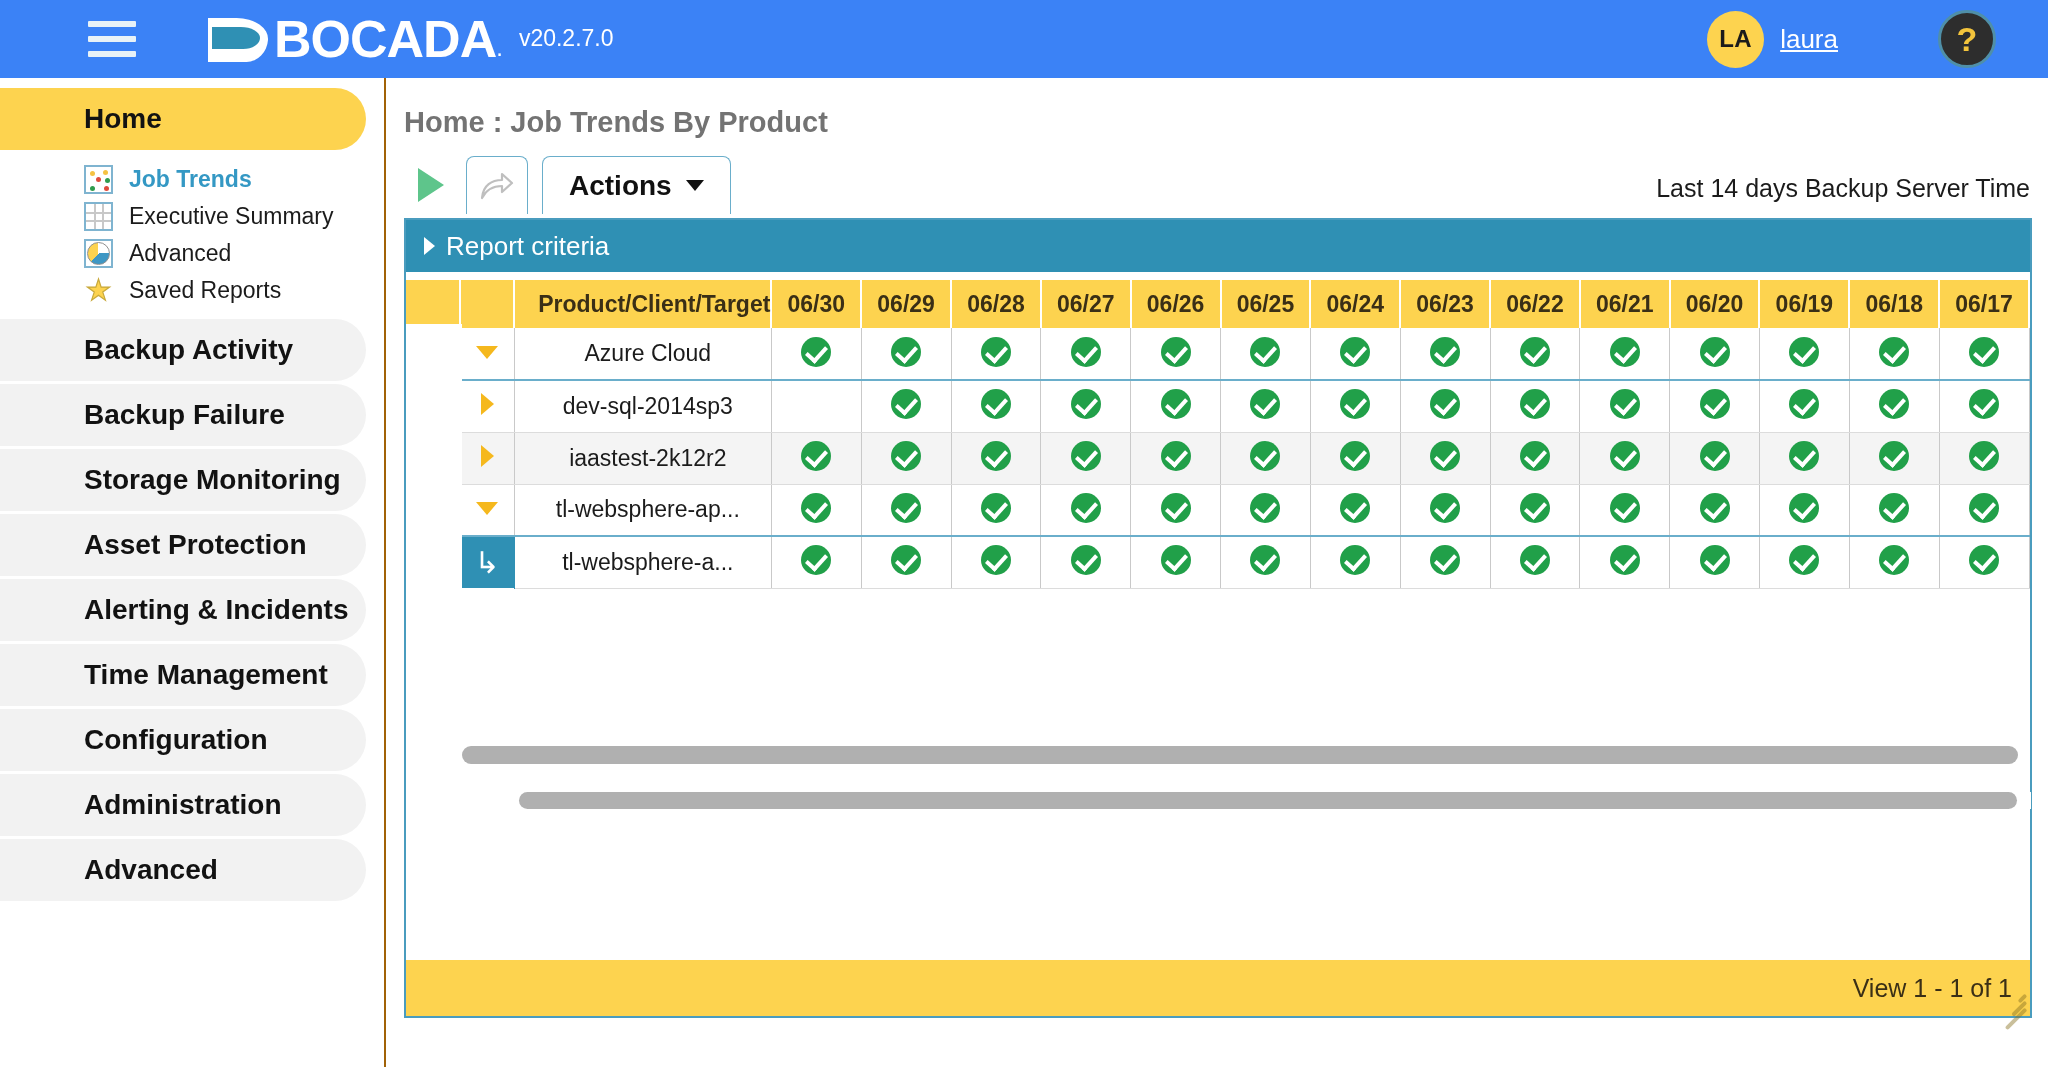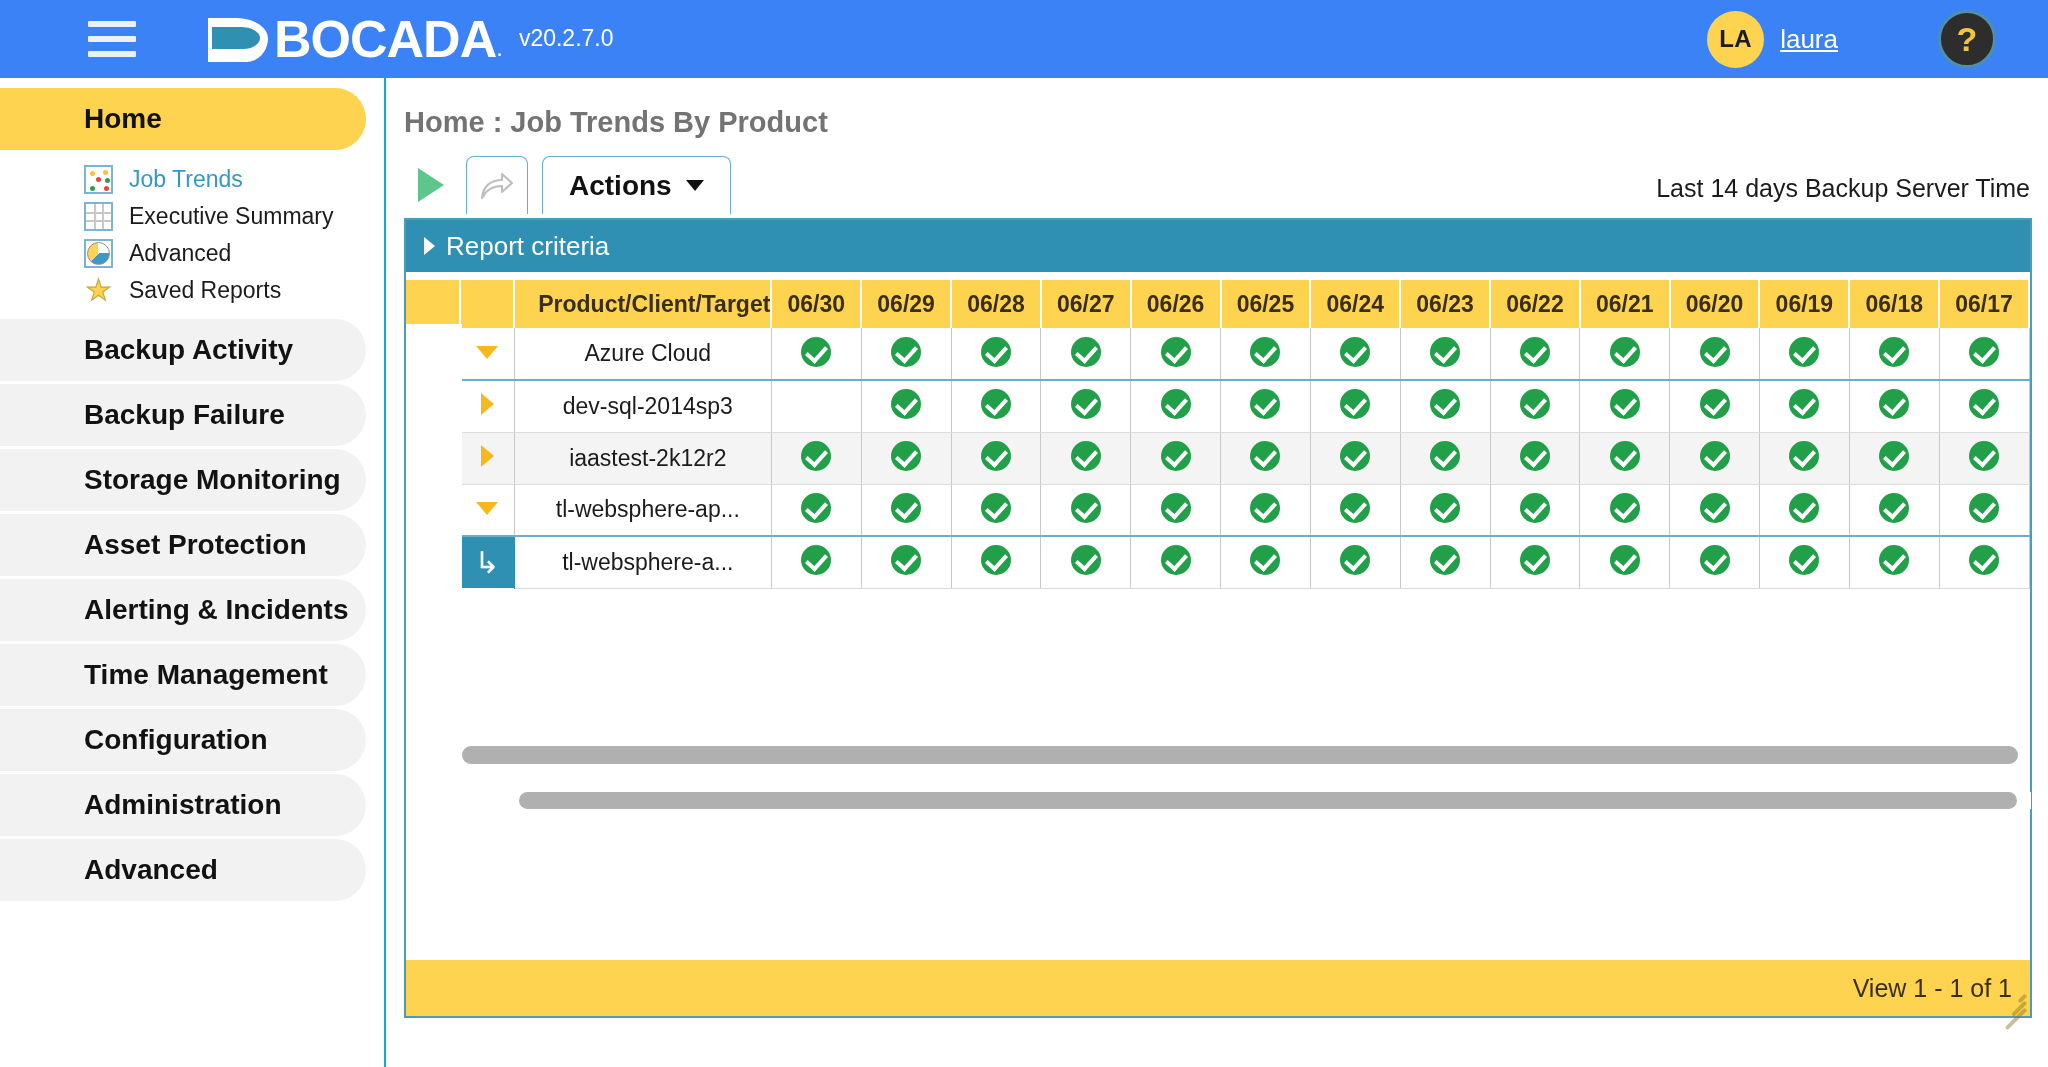--- a/index.html
+++ b/index.html
@@ -67,37 +67,37 @@
     margin-left: 100px; width: 58px; height: 58px; border-radius: 50%;
     background: #2d2d2d; border: 3px solid #4f8fa8;
     display: flex; align-items: center; justify-content: center;
     color: #f3c43c; font-size: 34px; font-weight: bold; cursor: pointer;
   }
 
   
   .sidebar {
     position: absolute; left: 0; top: 78px; width: 386px; height: 989px;
     background: #ffffff;
-    border-right: 2px solid #0ea5e9;
+    border-right: 2px solid #a16207;
     padding-top: 10px;
   }
   .nav-group { width: 366px; height: 62px; border-radius: 0 31px 31px 0;
     display: flex; align-items: center; padding-left: 84px;
     font-size: 28px; font-weight: bold; color: #121212; cursor: pointer;
     margin-bottom: 3px;
   }
   .nav-group.active { background: #fdd34f; }
   .nav-group.plain { background: #f2f2f2; }
 
   .subnav { padding: 8px 0 10px 0; }
   .subnav-item {
     display: flex; align-items: center; height: 37px;
     padding-left: 84px; font-size: 23px; color: #1b1b1b; cursor: pointer;
   }
-  .subnav-item.highlight { color: #3498c4; }
+  .subnav-item.highlight { color: #3498c4; font-weight: bold; }
   .subnav-label { margin-left: 16px; }
 
   .ic { width: 29px; height: 29px; flex: 0 0 29px; position: relative; }
   .ic-scatter { border: 2px solid #7fb4d0; background: #fff; }
   .ic-scatter i { position: absolute; width: 5px; height: 5px; border-radius: 50%; }
   .ic-table { border: 2px solid #7fb4d0; background: #fff; }
   .ic-table i { position: absolute; background: #c8c8c8; }
   .ic-pie { border: 2px solid #7fb4d0; background: #fff;
     display: flex; align-items: center; justify-content: center; }
   .ic-pie i {

